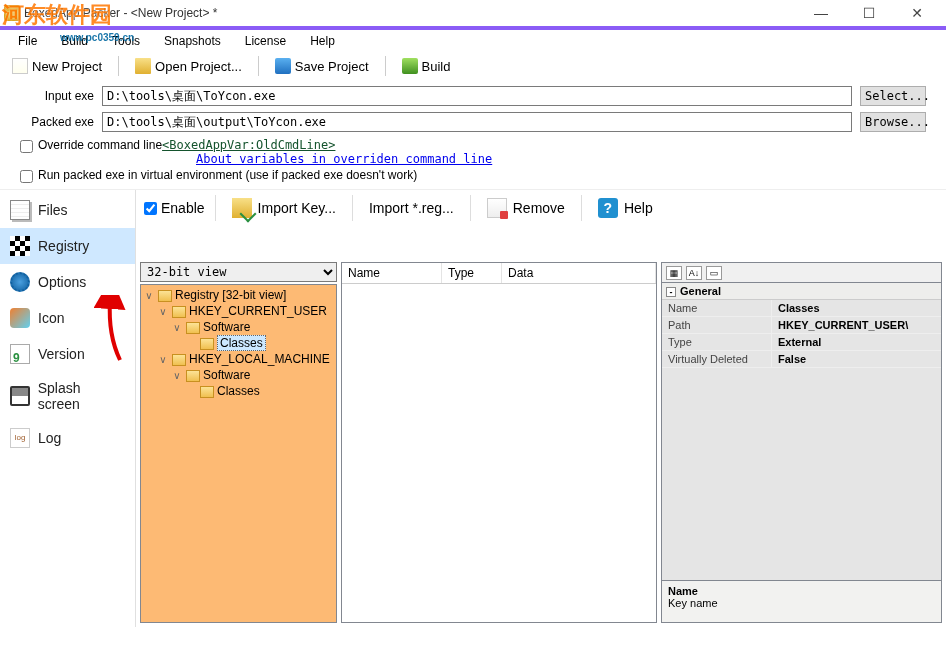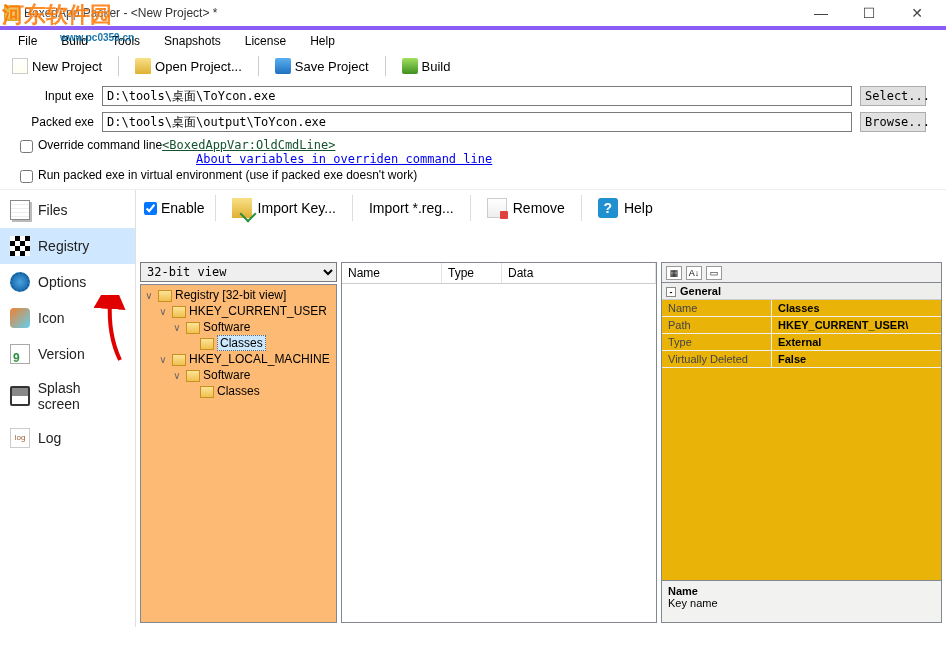--- a/index.html
+++ b/index.html
@@ -86,21 +86,21 @@
 
 .list-panel { width:316px; border:1px solid #828790; background:#fff;}
 .list-header { display:flex; border-bottom:1px solid #ccc; background:#fff; font-size:12px;}
 .list-header .col { padding:3px 6px; border-right:1px solid #e4e4e4;}
 .c-name{width:100px;} .c-type{width:60px;} .c-data{flex:1;}
 
 
 .props-panel { flex:1; display:flex; flex-direction:column;}
 .props-tb { height:20px; border:1px solid #828790; border-bottom:none; background:#f0f0f0; display:flex; align-items:center; gap:4px; padding:0 4px;}
 .props-tb .pico{ width:16px; height:14px; border:1px solid #999; background:#fff; font-size:9px; text-align:center; line-height:12px; cursor:pointer;}
-.props-grid { flex:1; border:1px solid #828790; background:#eab308; font-family: Tahoma, sans-serif; font-size:11px; overflow:hidden;}
+.props-grid { flex:1; border:1px solid #828790; background:#e5e5e5; font-family: Tahoma, sans-serif; font-size:11px; overflow:hidden;}
 .cat-row { background:#eeeeec; padding:2px 4px; font-weight:bold; border-bottom:1px solid #ccc;}
 .cat-row .exp{display:inline-block; width:10px; height:10px; border:1px solid #888; text-align:center; line-height:8px; font-size:9px; margin-right:4px; background:#fff;}
 .prop-row { display:flex; border-bottom:1px solid #eee;}
 .prop-row .pname{ width:110px; padding:2px 6px; color:#444; border-right:1px solid #eee;}
 .prop-row .pval{ flex:1; padding:2px 6px; font-weight:bold;}
 .props-desc { height:42px; border:1px solid #828790; border-top:none; background:#f2f2f0; padding:4px 6px; font-size:11px;}
 .props-desc .dname{font-weight:bold;}
 
 
 .red-arrow { position: absolute; left: 90px; top: 295px; width: 40px; height: 70px; pointer-events:none; z-index: 50; }

